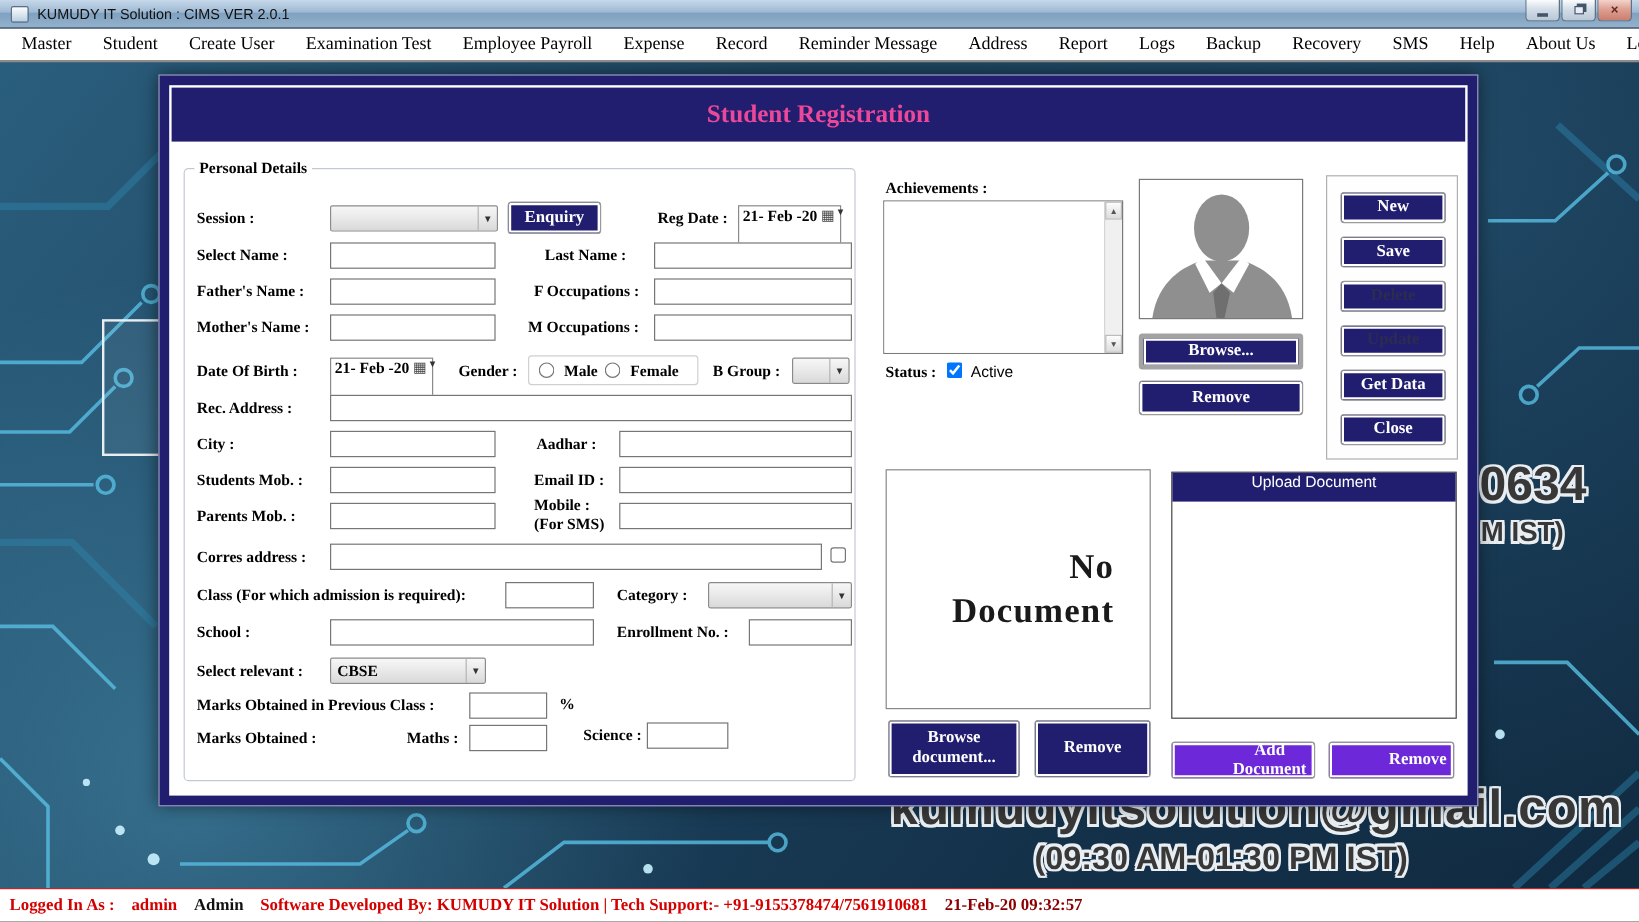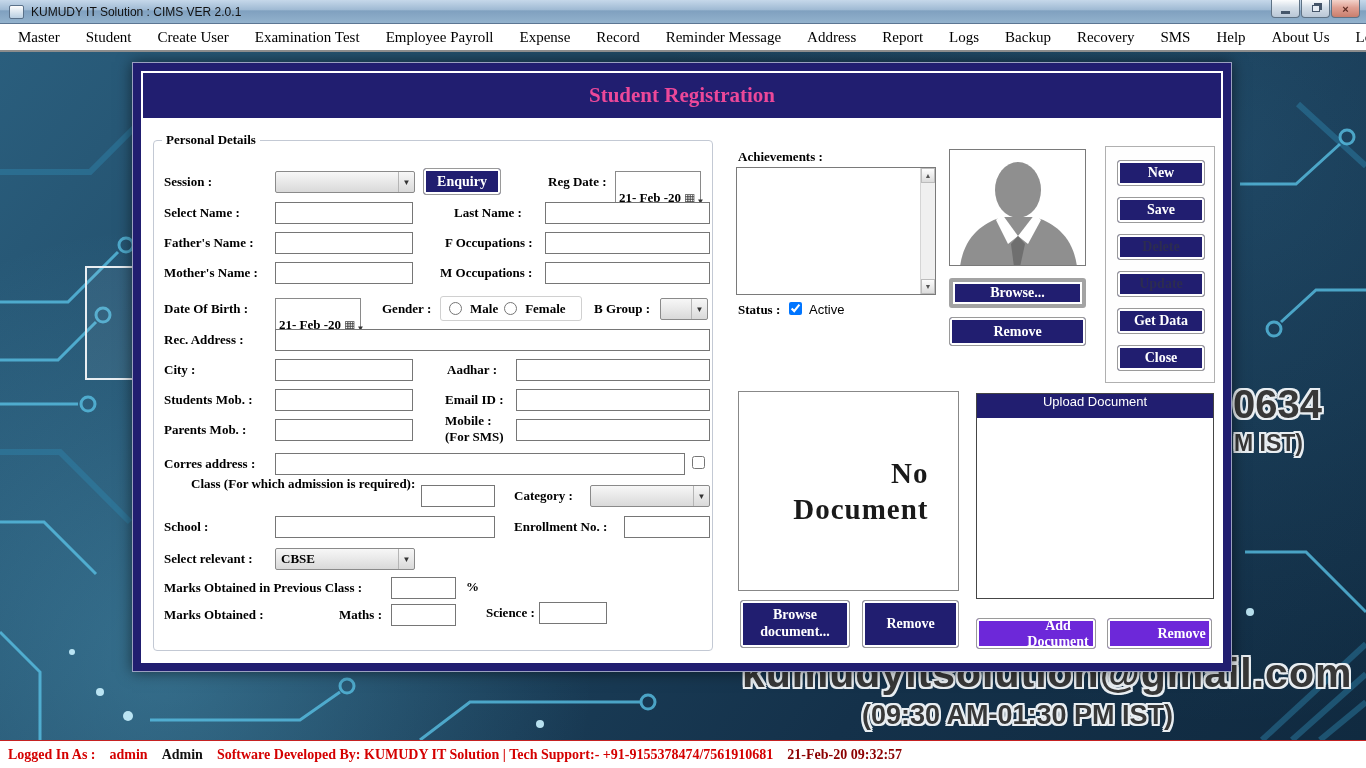--- a/index.html
+++ b/index.html
@@ -97,21 +97,21 @@
     font-size:13px; font-weight:bold; color:#000;
     display:flex; align-items:center; padding:0 18px 0 5px; cursor:default;
   }
   .combo .arr {
     position:absolute; right:0; top:0; bottom:0; width:16px;
     display:flex; align-items:center; justify-content:center;
     font-size:8px; color:#333; border-left:1px solid #b5b5b5;
   }
   .datepick {
     position:absolute; height:36px; background:#fff; border:1px solid #8a8a8a;
-    display:flex; align-items:flex-end; font-size:13px; font-weight:bold; cursor:default;
+    display:flex; align-items:flex-start; font-size:13px; font-weight:bold; cursor:default;
   }
   .datepick .dval { padding:0 3px; white-space:nowrap; }
   .datepick .cal { font-size:12px; color:#444; margin-left:auto; }
   .datepick .arr { font-size:8px; color:#333; padding:0 3px 0 1px; }
 
   .navy-btn {
     background:#211e70; color:#ffffff; font-family:"Liberation Serif",serif;
     font-weight:bold; font-size:14px;
     border:1px solid #9a9a9a; border-radius:3px;
     box-shadow:inset 0 0 0 2px #ffffff;
@@ -345,34 +345,34 @@
         <span class="lbl" style="left:10px; top:281px;">Parents Mob. :</span>
         <input class="inp" style="left: 121px; top: 278px; width: 138px;">
         <span class="lbl" style="left:291px; top:272px; line-height:15px;">Mobile :</span>
         <span class="lbl" style="left:291px; top:288px; line-height:15px;">(For SMS)</span>
         <input class="inp" style="left: 362px; top: 278px; width: 194px;">
 
         <span class="lbl" style="left:10px; top:315px;">Corres address :</span>
         <input class="inp" style="left: 121px; top: 312px; width: 410px;">
         <input type="checkbox" style="position: absolute; left: 538px; top: 315px;">
 
-        <span class="lbl" style="left:10px; top:335px;margin-left:27px;">Class (For which admission is required):</span>
+        <span class="lbl" style="left:10px; top:347px;">Class (For which admission is required):</span>
         <input class="inp" style="left: 267px; top: 344px; width: 74px;">
         <span class="lbl" style="left:360px; top:347px;">Category :</span>
         <div class="combo" style="left:436px; top:344px; width:120px;">
             <span class="arr">▼</span>
           </div>
 
         <span class="lbl" style="left:10px; top:378px;">School :</span>
         <input class="inp" style="left: 121px; top: 375px; width: 220px;">
         <span class="lbl" style="left:360px; top:378px;">Enrollment No. :</span>
         <input class="inp" style="left: 470px; top: 375px; width: 86px;">
 
         <span class="lbl" style="left:10px; top:410px;">Select relevant :</span>
-        <div class="combo" style="left:121px; top:407px; width:140px;">
+        <div class="combo" style="left:121px; top:407px; width:130px;">
           <span>CBSE</span>
           <span class="arr">▼</span>
         </div>
 
         <span class="lbl" style="left:10px; top:439px;">Marks Obtained in Previous Class :</span>
         <input class="inp" style="left: 237px; top: 436px; width: 65px;">
         <span class="lbl" style="left:312px; top:438px;">%</span>
 
         <span class="lbl" style="left:10px; top:466px;">Marks Obtained :</span>
         <span class="lbl" style="left:185px; top:466px;">Maths :</span>

